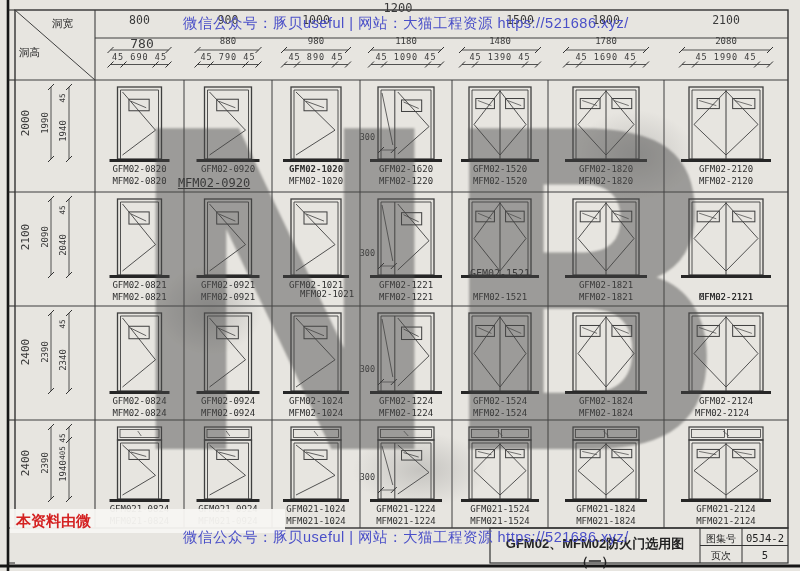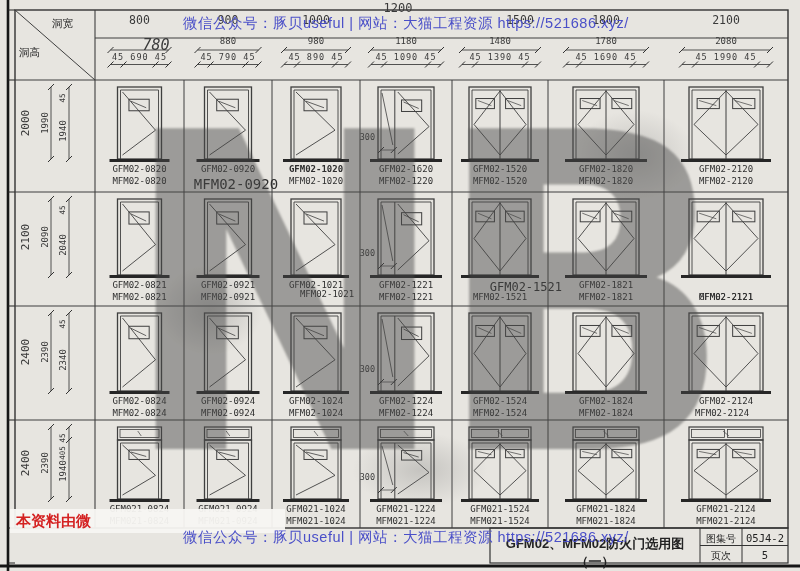--- a/index.html
+++ b/index.html
@@ -397,21 +397,21 @@
       <path d="M726,444 L694,470.68 L726,495 L758,470.68 Z" fill="none" stroke="#3f3f3f" stroke-width="0.9"></path>
       <rect x="697.14" y="449.44" width="22.2" height="8.260000000000002" fill="none" stroke="#3f3f3f" stroke-width="1"></rect>
       <rect x="732.66" y="449.44" width="22.2" height="8.260000000000002" fill="none" stroke="#3f3f3f" stroke-width="1"></rect>
       <line x1="699.14" y1="451.44" x2="716.34" y2="454.7" stroke="#3f3f3f" stroke-width="0.7"></line>
       <line x1="734.66" y1="451.44" x2="751.86" y2="454.7" stroke="#3f3f3f" stroke-width="0.7"></line>
       <line x1="681" y1="500.5" x2="771" y2="500.5" stroke="#262626" stroke-width="2.8"></line>
     </svg>
 
   <div id="built">
       <div class="abs dimtxt mono ctr" style="left: 105.5px; top: 13px; width: 68px; font-size: 11.5px;">800</div>
-      <div class="abs dimtxt mono ctr" style="left: 122px; top: 36px; width: 68px; font-size: 15px; font-style: italic;">780</div>
+      <div class="abs dimtxt mono ctr" style="left: 108px; top: 36px; width: 68px; font-size: 13px;">780</div>
       <div class="abs dimtxt mono ctr" style="left: 95.5px; top: 52px; width: 88px; font-size: 8.5px; letter-spacing: 1px;">45 690 45</div>
       <div class="abs dimtxt mono ctr" style="left: 194px; top: 13px; width: 68px; font-size: 11.5px;">900</div>
       <div class="abs dimtxt mono ctr" style="left: 194px; top: 36px; width: 68px; font-size: 9px;">880</div>
       <div class="abs dimtxt mono ctr" style="left: 184px; top: 52px; width: 88px; font-size: 8.5px; letter-spacing: 1px;">45 790 45</div>
       <div class="abs dimtxt mono ctr" style="left: 282px; top: 13px; width: 68px; font-size: 11.5px;">1000</div>
       <div class="abs dimtxt mono ctr" style="left: 282px; top: 36px; width: 68px; font-size: 9px;">980</div>
       <div class="abs dimtxt mono ctr" style="left: 272px; top: 52px; width: 88px; font-size: 8.5px; letter-spacing: 1px;">45 890 45</div>
       <div class="abs dimtxt mono ctr" style="left: 372px; top: 1px; width: 52px; font-size: 12px;">1200</div>
       <div class="abs dimtxt mono ctr" style="left: 372px; top: 36px; width: 68px; font-size: 9px;">1180</div>
       <div class="abs dimtxt mono ctr" style="left: 362px; top: 52px; width: 88px; font-size: 8.5px; letter-spacing: 1px;">45 1090 45</div>
@@ -437,42 +437,42 @@
       <div class="abs dimtxt mono ctr" style="left: 37px; top: 353px; width: 52px; height: 14px; font-size: 9px; transform: rotate(-90deg); line-height: 14px;">2340</div>
       <div class="abs dimtxt mono ctr" style="left: 37px; top: 317px; width: 52px; height: 14px; font-size: 7.5px; transform: rotate(-90deg); line-height: 14px;">45</div>
       <div class="abs dimtxt mono ctr" style="left: 0px; top: 456px; width: 52px; height: 14px; font-size: 11px; transform: rotate(-90deg); line-height: 14px;">2400</div>
       <div class="abs dimtxt mono ctr" style="left: 19px; top: 456px; width: 52px; height: 14px; font-size: 9px; transform: rotate(-90deg); line-height: 14px;">2390</div>
       <div class="abs dimtxt mono ctr" style="left: 37px; top: 464px; width: 52px; height: 14px; font-size: 9px; transform: rotate(-90deg); line-height: 14px;">1940</div>
       <div class="abs dimtxt mono ctr" style="left: 37px; top: 431px; width: 52px; height: 14px; font-size: 7.5px; transform: rotate(-90deg); line-height: 14px;">45</div>
       <div class="abs dimtxt mono ctr" style="left: 37px; top: 446px; width: 52px; height: 14px; font-size: 7.5px; transform: rotate(-90deg); line-height: 14px;">405</div>
       <div class="abs dimtxt mono ctr" style="left: 77.5px; top: 164px; width: 124px; font-size: 9px; color: rgb(46, 46, 46);">GFM02-0820</div>
       <div class="abs dimtxt mono ctr" style="left: 77.5px; top: 175.5px; width: 124px; font-size: 9px; color: rgb(46, 46, 46);">MFM02-0820</div>
       <div class="abs dimtxt mono ctr" style="left: 166px; top: 164px; width: 124px; font-size: 9px; color: rgb(46, 46, 46);">GFM02-0920</div>
-      <div class="abs dimtxt mono ctr" style="left: 174px; top: 175.5px; width: 124px; font-size: 14px; color: rgb(46, 46, 46);">MFM02-0920</div>
+      <div class="abs dimtxt mono ctr" style="left: 152px; top: 175.5px; width: 124px; font-size: 12px; color: rgb(46, 46, 46); text-decoration: underline;">MFM02-0920</div>
       <div class="abs dimtxt mono ctr" style="left: 254px; top: 164px; width: 124px; font-size: 9px; color: rgb(46, 46, 46); font-weight: bold;">GFM02-1020</div>
       <div class="abs dimtxt mono ctr" style="left: 254px; top: 175.5px; width: 124px; font-size: 9px; color: rgb(46, 46, 46);">MFM02-1020</div>
       <div class="abs dimtxt mono ctr" style="left: 344px; top: 164px; width: 124px; font-size: 9px; color: rgb(46, 46, 46);">GFM02-1620</div>
       <div class="abs dimtxt mono ctr" style="left: 344px; top: 175.5px; width: 124px; font-size: 9px; color: rgb(46, 46, 46);">MFM02-1220</div>
       <div class="abs dimtxt mono ctr" style="left: 347px; top: 132px; width: 28px; font-size: 8.5px; text-align: right;">300</div>
       <div class="abs dimtxt mono ctr" style="left: 438px; top: 164px; width: 124px; font-size: 9px; color: rgb(46, 46, 46);">GFM02-1520</div>
       <div class="abs dimtxt mono ctr" style="left: 438px; top: 175.5px; width: 124px; font-size: 9px; color: rgb(46, 46, 46);">MFM02-1520</div>
       <div class="abs dimtxt mono ctr" style="left: 544px; top: 164px; width: 124px; font-size: 9px; color: rgb(46, 46, 46);">GFM02-1820</div>
       <div class="abs dimtxt mono ctr" style="left: 544px; top: 175.5px; width: 124px; font-size: 9px; color: rgb(46, 46, 46);">MFM02-1820</div>
       <div class="abs dimtxt mono ctr" style="left: 664px; top: 164px; width: 124px; font-size: 9px; color: rgb(46, 46, 46);">GFM02-2120</div>
       <div class="abs dimtxt mono ctr" style="left: 664px; top: 175.5px; width: 124px; font-size: 9px; color: rgb(46, 46, 46);">MFM02-2120</div>
       <div class="abs dimtxt mono ctr" style="left: 77.5px; top: 280px; width: 124px; font-size: 9px; color: rgb(46, 46, 46);">GFM02-0821</div>
       <div class="abs dimtxt mono ctr" style="left: 77.5px; top: 291.5px; width: 124px; font-size: 9px; color: rgb(46, 46, 46);">MFM02-0821</div>
       <div class="abs dimtxt mono ctr" style="left: 166px; top: 280px; width: 124px; font-size: 9px; color: rgb(46, 46, 46);">GFM02-0921</div>
       <div class="abs dimtxt mono ctr" style="left: 166px; top: 291.5px; width: 124px; font-size: 9px; color: rgb(46, 46, 46);">MFM02-0921</div>
       <div class="abs dimtxt mono ctr" style="left: 254px; top: 280px; width: 124px; font-size: 9px; color: rgb(46, 46, 46);">GFM02-1021</div>
       <div class="abs dimtxt mono ctr" style="left: 254px; top: 289px; width: 146px; font-size: 9px; color: rgb(46, 46, 46); text-align: center;">MFM02-1021</div>
       <div class="abs dimtxt mono ctr" style="left: 344px; top: 280px; width: 124px; font-size: 9px; color: rgb(46, 46, 46);">GFM02-1221</div>
       <div class="abs dimtxt mono ctr" style="left: 344px; top: 291.5px; width: 124px; font-size: 9px; color: rgb(46, 46, 46);">MFM02-1221</div>
       <div class="abs dimtxt mono ctr" style="left: 347px; top: 248px; width: 28px; font-size: 8.5px; text-align: right;">300</div>
-      <div class="abs dimtxt mono ctr" style="left: 438px; top: 280px; width: 124px; font-size: 12px; color: rgb(46, 46, 46); text-align: right;">GFM02-1521</div>
+      <div class="abs dimtxt mono ctr" style="left: 438px; top: 268px; width: 124px; font-size: 10px; color: rgb(46, 46, 46);">GFM02-1521</div>
       <div class="abs dimtxt mono ctr" style="left: 438px; top: 291.5px; width: 124px; font-size: 9px; color: rgb(46, 46, 46);">MFM02-1521</div>
       <div class="abs dimtxt mono ctr" style="left: 544px; top: 280px; width: 124px; font-size: 9px; color: rgb(46, 46, 46);">GFM02-1821</div>
       <div class="abs dimtxt mono ctr" style="left: 544px; top: 291.5px; width: 124px; font-size: 9px; color: rgb(46, 46, 46);">MFM02-1821</div>
       <div class="abs dimtxt mono ctr" style="left: 664px; top: 280px; width: 124px; font-size: 9px; color: rgb(46, 46, 46); margin-top: 12px;">GFM02-2121</div>
       <div class="abs dimtxt mono ctr" style="left: 664px; top: 291.5px; width: 124px; font-size: 9px; color: rgb(46, 46, 46);">MFM02-2121</div>
       <div class="abs dimtxt mono ctr" style="left: 77.5px; top: 396px; width: 124px; font-size: 9px; color: rgb(46, 46, 46);">GFM02-0824</div>
       <div class="abs dimtxt mono ctr" style="left: 77.5px; top: 407.5px; width: 124px; font-size: 9px; color: rgb(46, 46, 46);">MFM02-0824</div>
       <div class="abs dimtxt mono ctr" style="left: 166px; top: 396px; width: 124px; font-size: 9px; color: rgb(46, 46, 46);">GFM02-0924</div>
       <div class="abs dimtxt mono ctr" style="left: 166px; top: 407.5px; width: 124px; font-size: 9px; color: rgb(46, 46, 46);">MFM02-0924</div>
       <div class="abs dimtxt mono ctr" style="left: 254px; top: 396px; width: 124px; font-size: 9px; color: rgb(46, 46, 46);">GFM02-1024</div>

